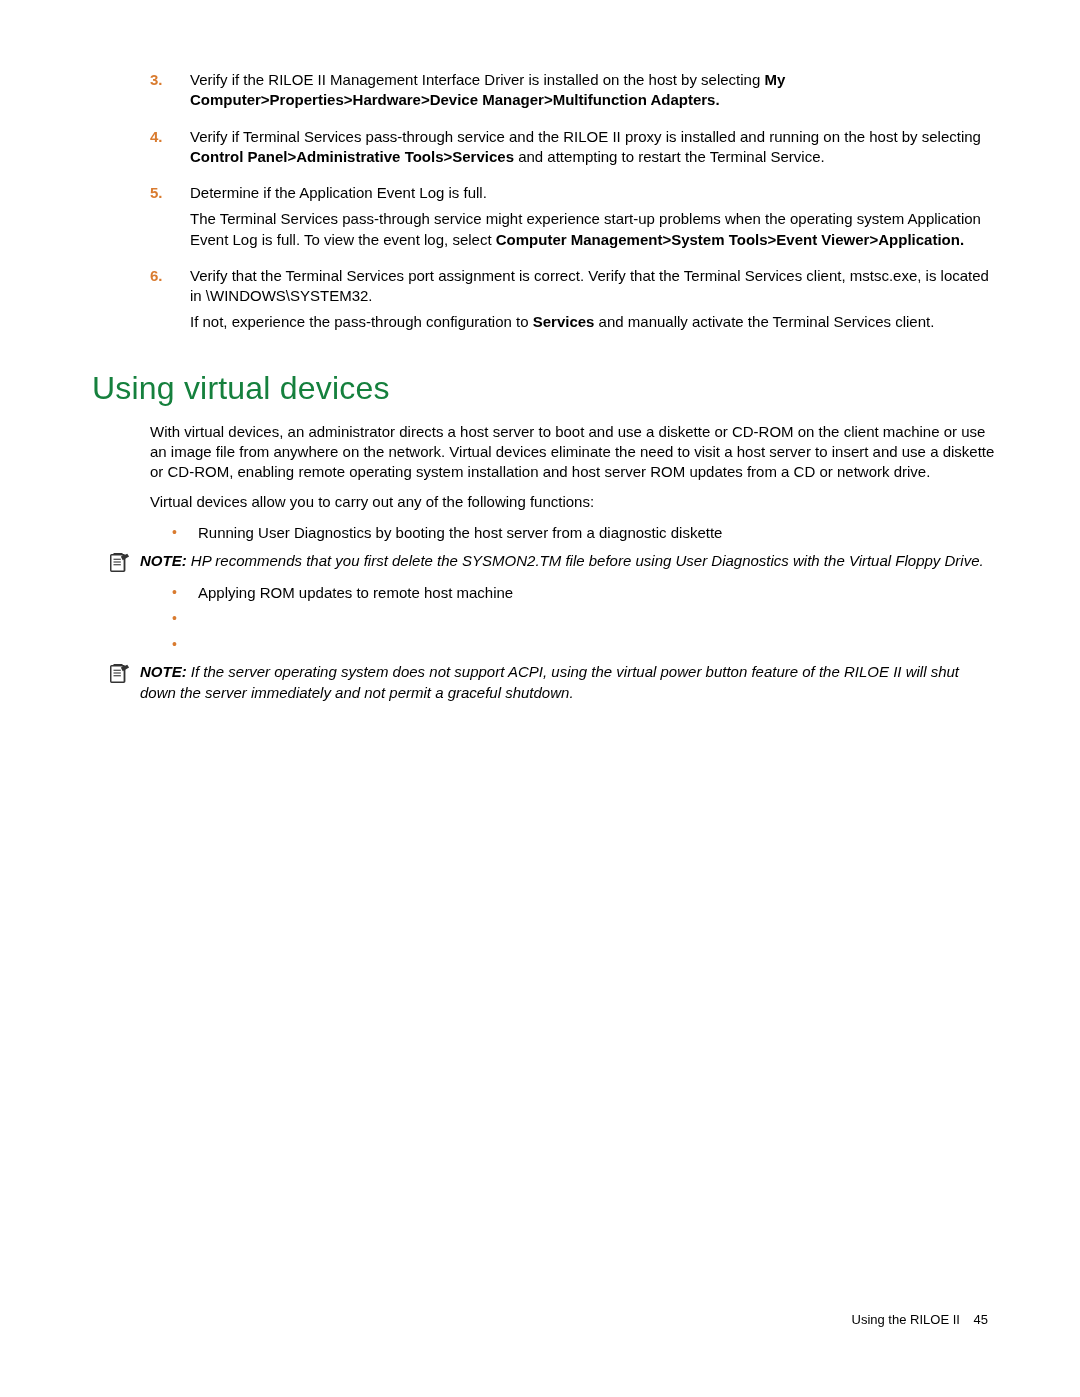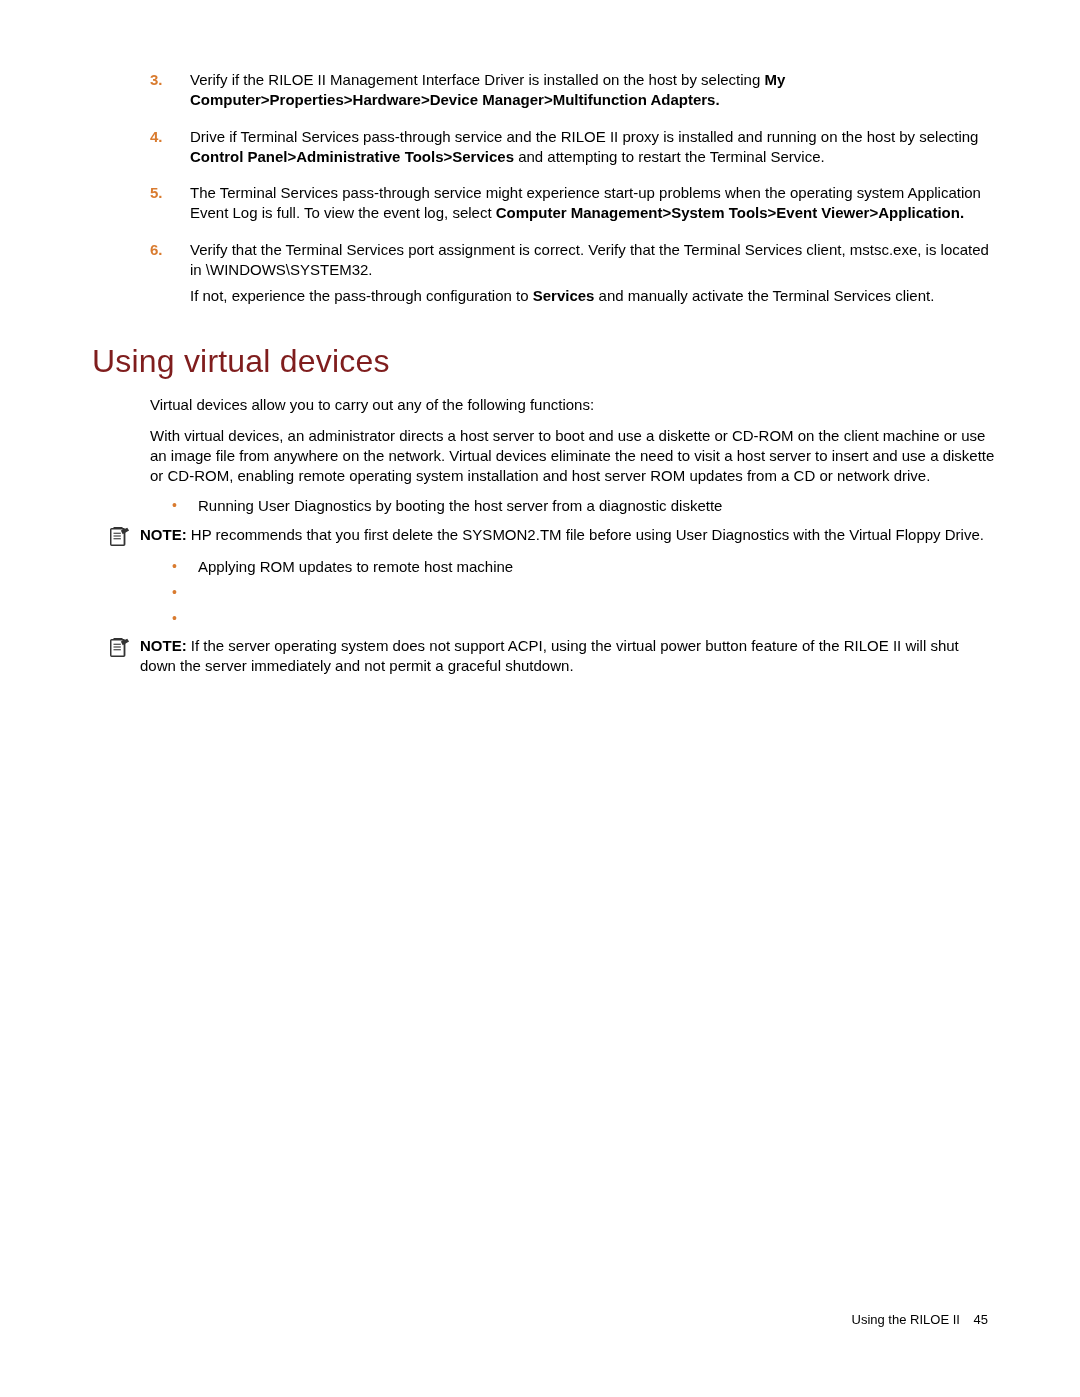--- a/index.html
+++ b/index.html
@@ -32,21 +32,21 @@
     min-width: 30px;
     flex-shrink: 0;
   }
   .ol-body {
     flex: 1;
   }
   .ol-body p {
     margin: 0 0 6px 10px;
   }
   h1.section {
-    color: #7f1d1d;
+    color: #15803d;
     font-weight: normal;
     font-size: 32px;
     margin: 28px 0 12px 0;
     letter-spacing: 0.2px;
   }
   .body-block {
     padding-left: 58px;
   }
   .body-block p {
     margin: 0 0 10px 0;
@@ -75,20 +75,21 @@
   .note-icon {
     width: 22px;
     height: 22px;
     flex-shrink: 0;
     margin-right: 10px;
     margin-top: 0px;
   }
   .note-body {
     flex: 1;
     padding-right: 0;
+    font-style: italic;
   }
   .note-body p { margin: 0; }
   .bold { font-weight: bold; }
   .footer {
     position: absolute;
     bottom: 68px;
     right: 92px;
     font-size: 13px;
   }
   .footer .pg { margin-left: 10px; }
@@ -103,46 +104,47 @@
     <div class="ol-item">
       <div class="ol-num">3.</div>
       <div class="ol-body">
         <p><span>Verify if the RILOE II Management Interface Driver is installed on the host by selecting </span><span class="bold">My Computer&gt;Properties&gt;Hardware&gt;Device Manager&gt;Multifunction Adapters.</span></p>
       </div>
     </div>
 
     <div class="ol-item">
       <div class="ol-num">4.</div>
       <div class="ol-body">
-        <p><span>Drive if Terminal Services pass-through service and the RILOE II proxy is installed and running on the host by selecting </span><span class="bold">Control Panel&gt;Administrative Tools&gt;Services</span><span> and attempting to restart the Terminal Service.</span></p>
+        <p><span>Verify if Terminal Services pass-through service and the RILOE II proxy is installed and running on the host by selecting </span><span class="bold">Control Panel&gt;Administrative Tools&gt;Services</span><span> and attempting to restart the Terminal Service.</span></p>
       </div>
     </div>
 
     <div class="ol-item">
       <div class="ol-num">5.</div>
       <div class="ol-body">
+        <p>Determine if the Application Event Log is full.</p>
         <p><span>The Terminal Services pass-through service might experience start-up problems when the operating system Application Event Log is full. To view the event log, select </span><span class="bold">Computer Management&gt;System Tools&gt;Event Viewer&gt;Application.</span></p>
       </div>
     </div>
 
     <div class="ol-item">
       <div class="ol-num">6.</div>
       <div class="ol-body">
         <p>Verify that the Terminal Services port assignment is correct. Verify that the Terminal Services client, mstsc.exe, is located in \WINDOWS\SYSTEM32.</p>
         <p><span>If not, experience the pass-through configuration to </span><span class="bold">Services</span><span> and manually activate the Terminal Services client.</span></p>
       </div>
     </div>
 
   </div>
 
   <h1 class="section">Using virtual devices</h1>
 
   <div class="body-block">
+    <p>With virtual devices, an administrator directs a host server to boot and use a diskette or CD-ROM on the client machine or use an image file from anywhere on the network. Virtual devices eliminate the need to visit a host server to insert and use a diskette or CD-ROM, enabling remote operating system installation and host server ROM updates from a CD or network drive.</p>
     <p>Virtual devices allow you to carry out any of the following functions:</p>
-    <p>With virtual devices, an administrator directs a host server to boot and use a diskette or CD-ROM on the client machine or use an image file from anywhere on the network. Virtual devices eliminate the need to visit a host server to insert and use a diskette or CD-ROM, enabling remote operating system installation and host server ROM updates from a CD or network drive.</p>
   </div>
 
   <div class="bullet-list">
     <div class="bullet-item">
       <div class="bullet-dot">•</div>
       <div>Running User Diagnostics by booting the host server from a diagnostic diskette</div>
     </div>
   </div>
 
   <div class="note-row">

